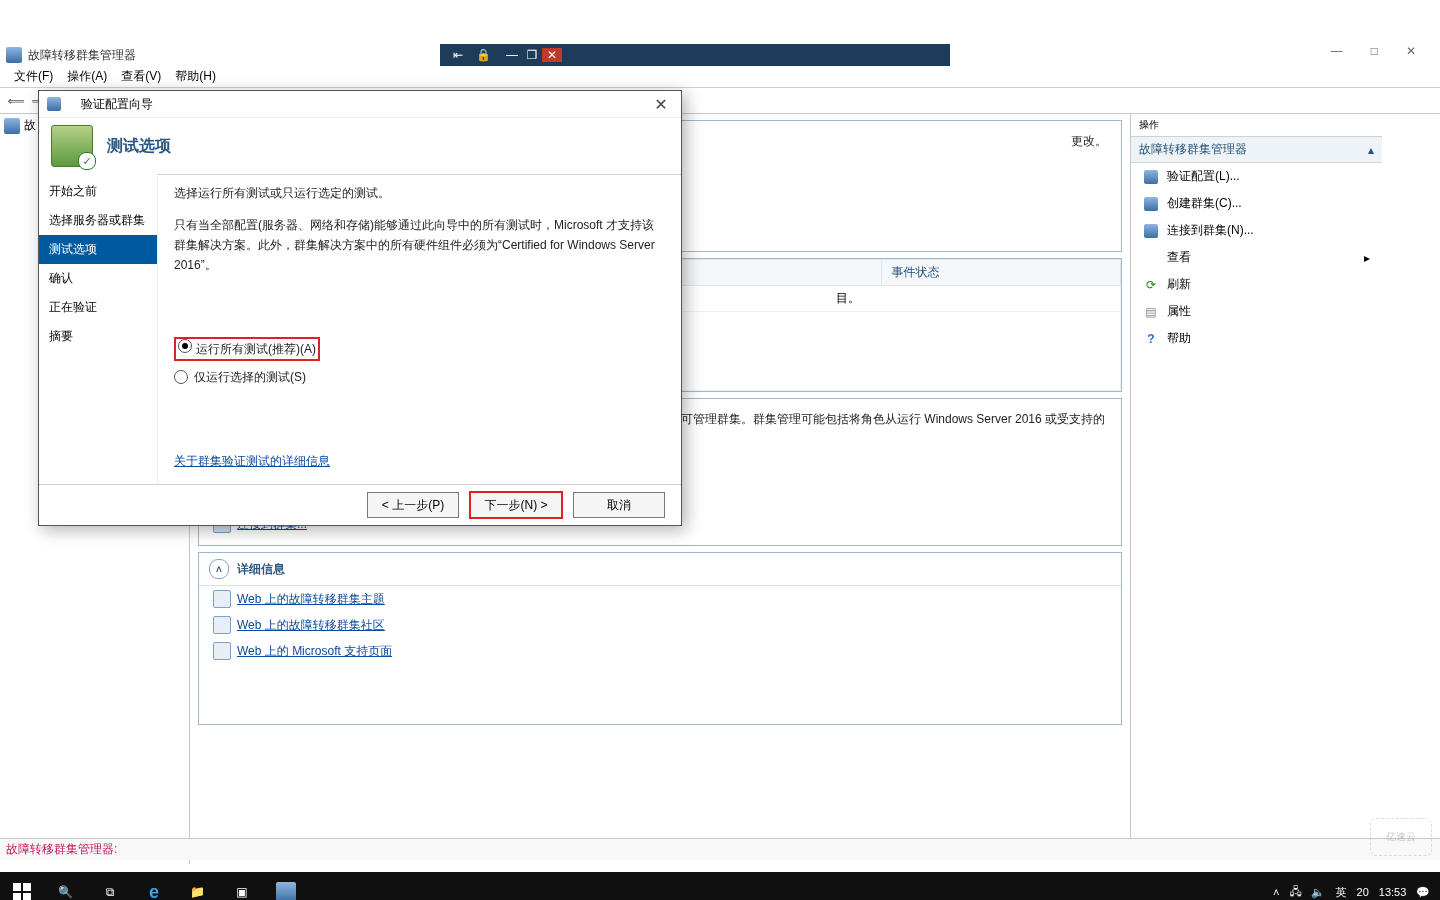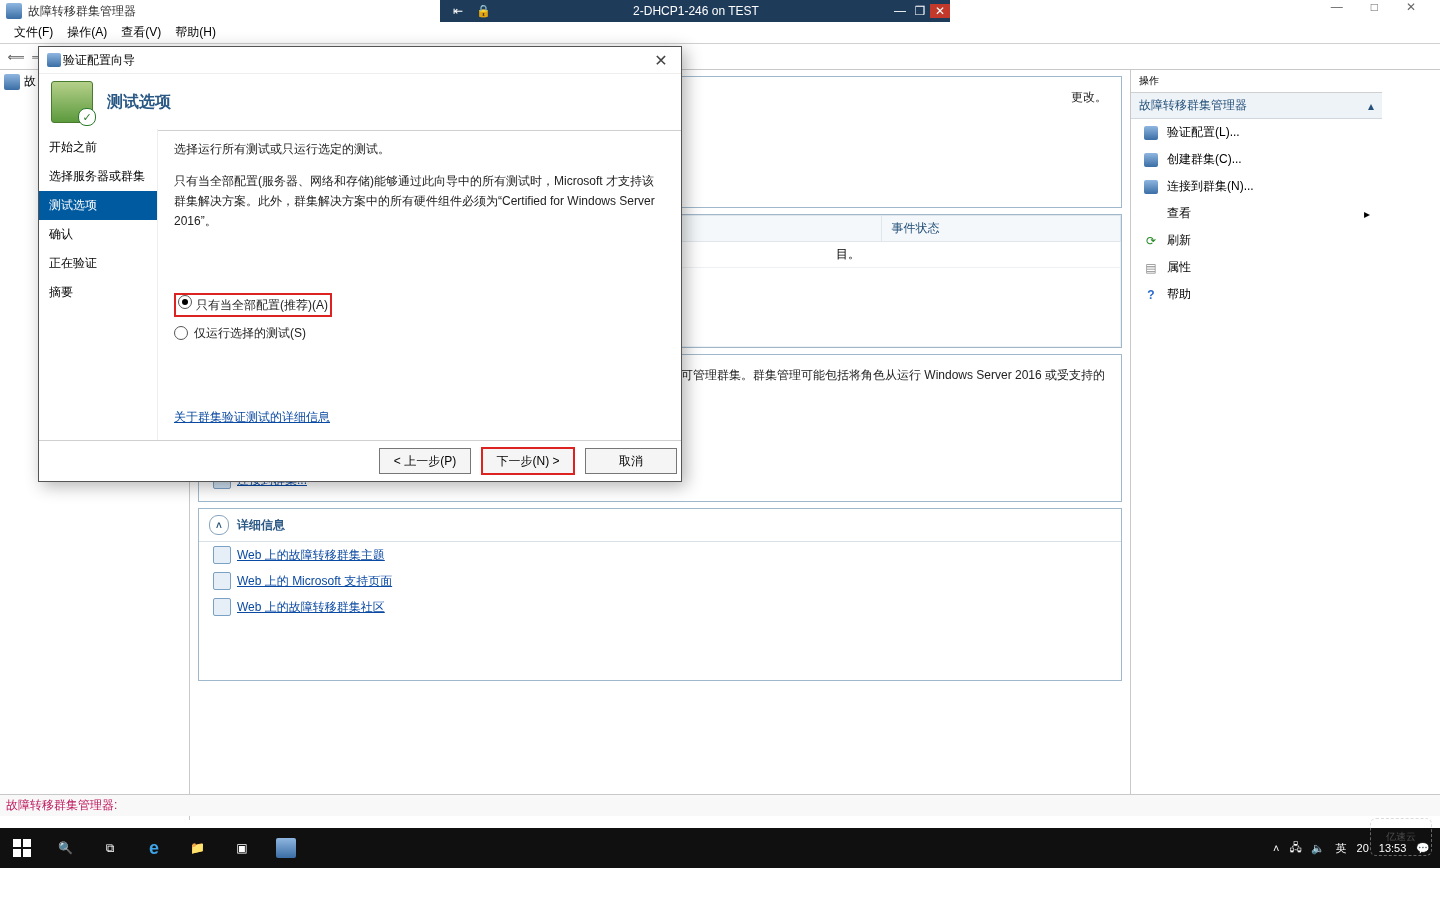--- a/index.html
+++ b/index.html
@@ -1,16 +1,16 @@
 <!DOCTYPE html>
 <html><head>
 <meta charset="utf-8">
 <style>
   html,body{margin:0;padding:0;width:1440px;height:900px;overflow:hidden;font-family:"Microsoft YaHei","Segoe UI",Tahoma,sans-serif;font-size:12px;background:#fff;color:#000;}
-  .abs{position:absolute;box-sizing:border-box;}
+  .abs{position:absolute;box-sizing:border-box;margin-top:44px;}
   
   .vm-bar{left:440px;top:0;width:510px;height:22px;background:#1f3b5a;color:#fff;display:flex;align-items:center;}
   .vm-bar .icons{display:flex;gap:6px;padding:0 8px;}
   .vm-bar .title{flex:1;text-align:center;font-size:12px;}
   .vm-bar .wbtn{width:20px;text-align:center;}
   .vm-close{background:#c0392b;}
   
   .outer-wbtns{right:0;top:0;width:180px;height:22px;display:flex;justify-content:flex-end;gap:28px;padding-right:24px;color:#666;}
   
   .mmc-title{left:0;top:0;height:22px;display:flex;align-items:center;gap:6px;padding-left:6px;color:#333;background:#fff;width:440px;}
@@ -39,36 +39,36 @@
   .actions{left:1130px;top:70px;width:252px;height:724px;border-left:1px solid #c8c8c8;background:#fff;}
   .actions .title{background:#fff;border-bottom:1px solid #d0d0d0;padding:4px 8px;font-size:10px;}
   .actions .section{background:#eef3f8;border-bottom:1px solid #d0d7df;padding:4px 8px;color:#25517a;display:flex;justify-content:space-between;align-items:center;}
   .actions .item{display:flex;align-items:center;gap:8px;padding:5px 12px;color:#000;}
   .act-ico{width:16px;height:16px;display:flex;align-items:center;justify-content:center;}
   
   .statusbar{left:0;top:794px;width:100%;height:22px;border-top:1px solid #c8c8c8;background:#f8f8f8;display:flex;align-items:center;padding-left:6px;color:#be185d;}
   
   .dialog{left:38px;top:46px;width:644px;height:436px;background:#fff;border:1px solid #555;box-shadow:4px 4px 16px rgba(0,0,0,.3);z-index:50;}
   .dlg-titlebar{height:26px;display:flex;align-items:center;justify-content:space-between;padding:0 8px;background:#fff;border-bottom:1px solid #eee;}
-  .dlg-titlebar .l{display:flex;align-items:center;gap:2px;}
+  .dlg-titlebar .l{display:flex;align-items:center;gap:20px;}
   .dlg-close{font-size:16px;color:#444;width:24px;text-align:center;}
   .dlg-header{height:56px;border-bottom:1px solid #d0d0d0;display:flex;align-items:center;gap:14px;padding:0 12px;background:#fff;}
   .dlg-header .big-ico{width:40px;height:40px;background:linear-gradient(#b5d08a,#5c9a3d);border:1px solid #4a7a30;border-radius:3px;position:relative;}
   .dlg-header .big-ico:after{content:"✓";position:absolute;right:-4px;bottom:-4px;background:#fff;border:1px solid #2a7a2a;color:#2a7a2a;width:16px;height:16px;border-radius:8px;font-size:11px;display:flex;align-items:center;justify-content:center;}
   .dlg-header h2{margin:0;font-size:16px;color:#2a5885;font-weight:bold;}
   .dlg-body{position:absolute;top:82px;bottom:40px;left:0;right:0;display:flex;}
   .dlg-nav{width:118px;background:#fff;border-right:1px solid #eee;padding-top:4px;}
   .dlg-nav div{padding:6px 10px;font-size:12px;color:#000000;}
   .dlg-nav div.sel{background:#005aa0;color:#fff;}
   .dlg-content{flex:1;padding:10px 16px;font-size:12px;line-height:20px;position:relative;color:#222;}
   .radio-row{display:flex;align-items:center;gap:6px;margin:6px 0;}
   .radio-dot{width:12px;height:12px;border:1px solid #555;border-radius:50%;display:inline-flex;align-items:center;justify-content:center;}
   .radio-dot.checked:after{content:"";width:6px;height:6px;background:#000;border-radius:50%;}
   .hl-red{border:2px solid #d22;display:inline-flex;padding:0px 2px;}
-  .dlg-footer{position:absolute;bottom:0;left:0;right:0;height:40px;border-top:1px solid #d0d0d0;display:flex;justify-content:flex-end;align-items:center;gap:10px;padding-right:4px;background:#fff;}
+  .dlg-footer{position:absolute;bottom:0;left:0;right:0;height:40px;border-top:1px solid #d0d0d0;display:flex;justify-content:flex-end;align-items:center;gap:10px;padding-right:16px;background:#fff;}
   .btn{min-width:74px;height:24px;border:1px solid #777;background:#f5f5f5;display:flex;align-items:center;justify-content:center;padding:0 8px;font-size:12px;color:#000;}
   .btn.primary{border:2px solid #d22;}
   
   .taskbar{left:0;top:828px;width:100%;height:40px;background:#101010;display:flex;align-items:center;color:#fff;}
   .taskbar .start{width:44px;height:40px;display:flex;align-items:center;justify-content:center;}
   .taskbar .tb-ico{width:44px;height:40px;display:flex;align-items:center;justify-content:center;}
   .taskbar .tray{margin-left:auto;display:flex;align-items:center;gap:10px;padding-right:10px;font-size:11px;}
   .winlogo{width:18px;height:18px;display:grid;grid-template-columns:1fr 1fr;grid-template-rows:1fr 1fr;gap:2px;}
   .winlogo div{background:#fff;}
   .mono{font-family:"SimSun","NSimSun",monospace;}
@@ -81,21 +81,20 @@
 <div class="abs mmc-title">
   <span class="cluster-icon"></span>
   <span>故障转移群集管理器</span>
 </div>
 
 <div class="abs vm-bar">
   <div class="icons">
     <span class="wbtn">⇤</span>
     <span class="wbtn">🔒</span>
   </div>
-  <div class="title">2-DHCP1-246 on TEST</div>
   <span class="wbtn">—</span>
   <span class="wbtn">❐</span>
   <span class="wbtn vm-close">✕</span>
 </div>
 
 <div class="abs outer-wbtns">
   <span>—</span>
   <span>□</span>
   <span>✕</span>
 </div>
@@ -172,25 +171,25 @@
     <div class="hdr">
       <span class="chev">˄</span>
       <span>详细信息</span>
     </div>
     <div class="linkrow">
       <span class="tiny-ico" style="background:#e6eef8"></span>
       <a class="plain">Web 上的故障转移群集主题</a>
     </div>
     <div class="linkrow">
       <span class="tiny-ico" style="background:#e6eef8"></span>
+      <a class="plain">Web 上的故障转移群集社区</a>
+    </div>
+    <div class="linkrow">
+      <span class="tiny-ico" style="background:#e6eef8"></span>
       <a class="plain">Web 上的 Microsoft 支持页面</a>
-    </div>
-    <div class="linkrow">
-      <span class="tiny-ico" style="background:#e6eef8"></span>
-      <a class="plain">Web 上的故障转移群集社区</a>
     </div>
     <div style="height:60px"></div>
   </div>
 </div>
 
 <div class="abs actions">
   <div class="title">操作</div>
   <div class="section">
     <span>故障转移群集管理器</span>
     <span>▴</span>
@@ -261,21 +260,21 @@
     </div>
     <div class="dlg-content">
       <div>选择运行所有测试或只运行选定的测试。</div>
       <div style="height:6px"></div>
       <div style="height:6px"></div>
       <div class="mono" style="font-family:inherit;">只有当全部配置(服务器、网络和存储)能够通过此向导中的所有测试时，Microsoft 才支持该群集解决方案。此外，群集解决方案中的所有硬件组件必须为“Certified for Windows Server 2016”。</div>
       <div style="height:56px"></div>
       <div class="radio-row">
         <span class="hl-red">
           <span class="radio-dot checked"></span>
-          <span style="margin-left:4px">只有当全部配置(推荐)(A)</span>
+          <span style="margin-left:4px">运行所有测试(推荐)(A)</span>
         </span>
       </div>
       <div class="radio-row">
         <span class="radio-dot"></span>
         <span>仅运行选择的测试(S)</span>
       </div>
       <div style="position:absolute;bottom:14px;left:16px;">
         <a class="plain">关于群集验证测试的详细信息</a>
       </div>
     </div>

